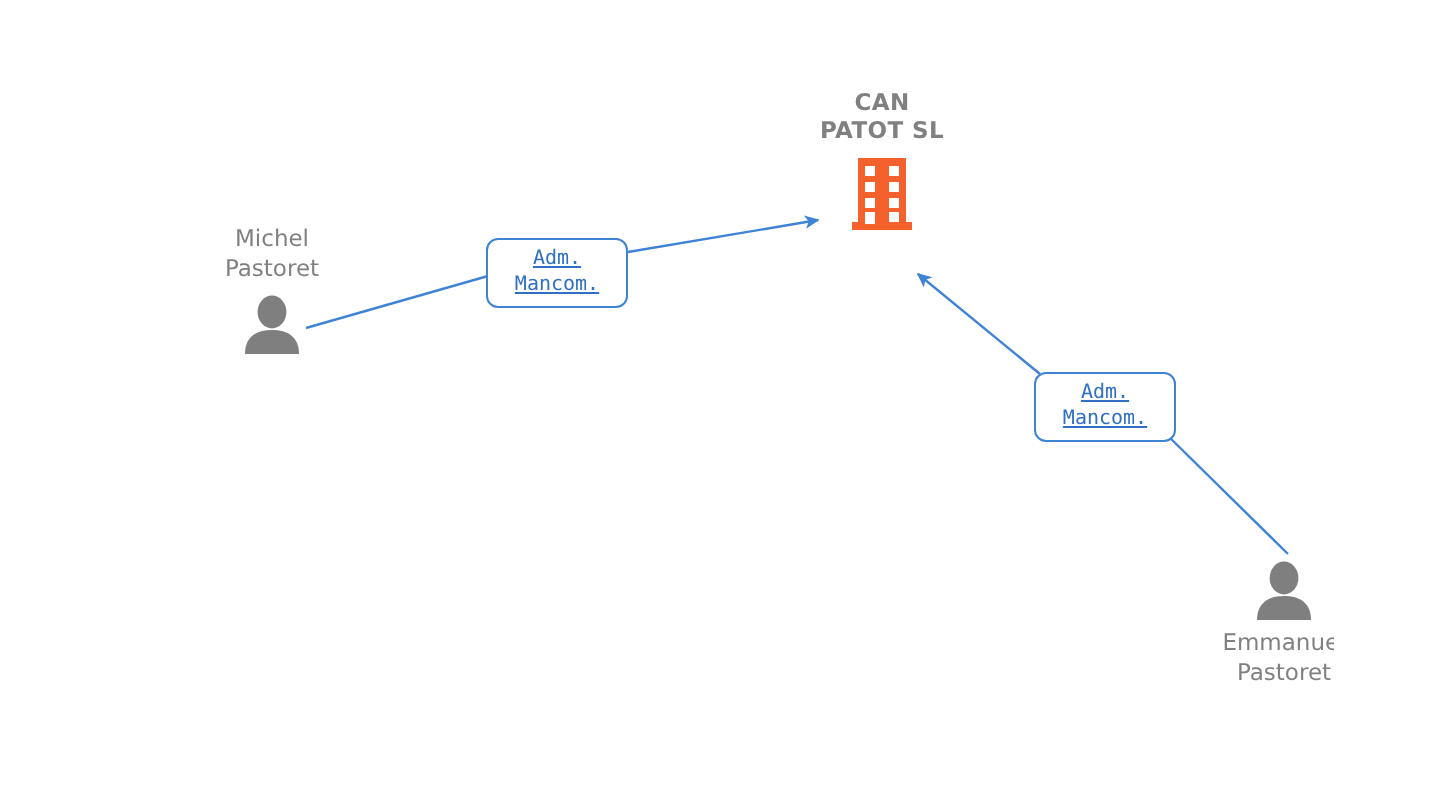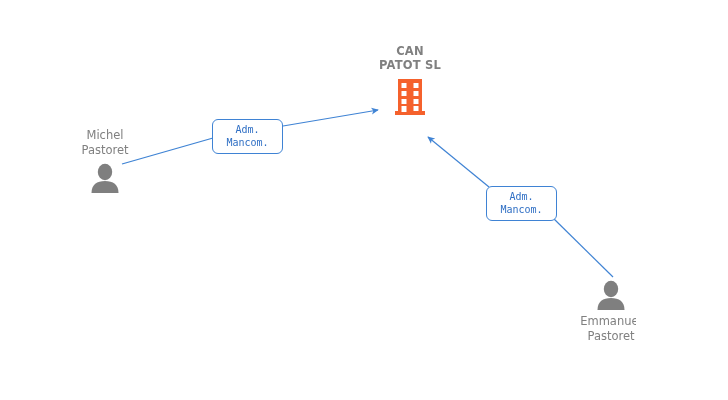--- a/index.html
+++ b/index.html
@@ -9,20 +9,21 @@
   }
   body {
     font-family: "DejaVu Sans", "Liberation Sans", sans-serif;
   }
   #canvas {
     position: relative;
     width: 636px;
     height: 400px;
     background: #ffffff;
     overflow: hidden;
+    margin-left: 31px;
   }
   #edges {
     position: absolute;
     left: 0;
     top: 0;
     width: 728px;
     height: 400px;
   }
 
   
@@ -45,21 +46,21 @@
     margin-top: 6px;
     display: block;
   }
 
   
   .person-node {
     position: absolute;
     width: 150px;
     text-align: center;
   }
-  .person-node.left  { left: 30px;  top: 128px; }
+  .person-node.left  { left: 30px;  top: 112px; }
   .person-node.right { left: 536px; top: 280px; }
 
   .person-label {
     font-size: 11.5px;
     line-height: 15px;
     color: #808080;
     white-space: pre-line;
   }
   .person-icon { display: block; margin: 0 auto; }
   .person-node.left .person-icon { margin-top: 5px; }
@@ -72,20 +73,21 @@
     border-radius: 6px;
     background: #ffffff;
     color: #2f6fc4;
     font-size: 10px;
     line-height: 13px;
     text-align: center;
     padding: 3px 7px 4px 7px;
     white-space: pre-line;
     box-sizing: border-box;
     font-family: "DejaVu Sans Mono", "Liberation Mono", monospace;
+    text-decoration: underline;
   }
   #rel-label-left  { left: 212px; top: 119px; width: 71px; }
   #rel-label-right { left: 486px; top: 186px; width: 71px; }
 
   
   .watermark {
     position: absolute;
     left: 645px;
     top: 374px;
     display: flex;

